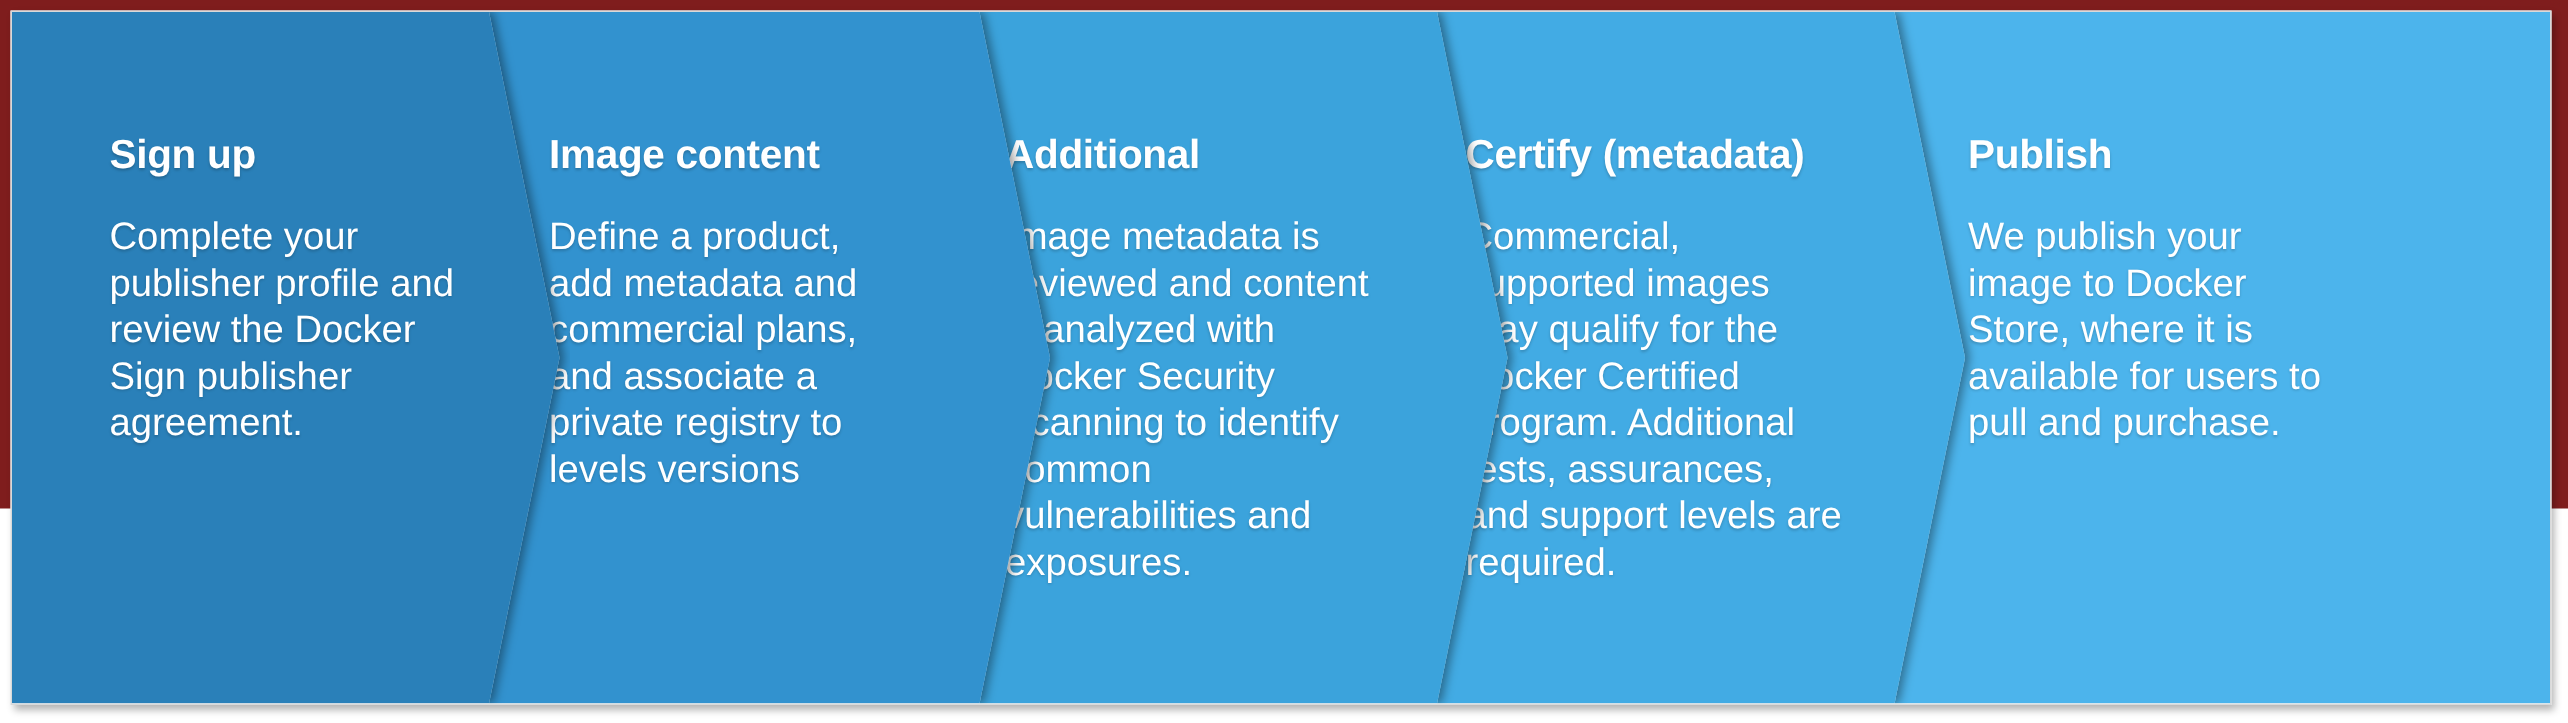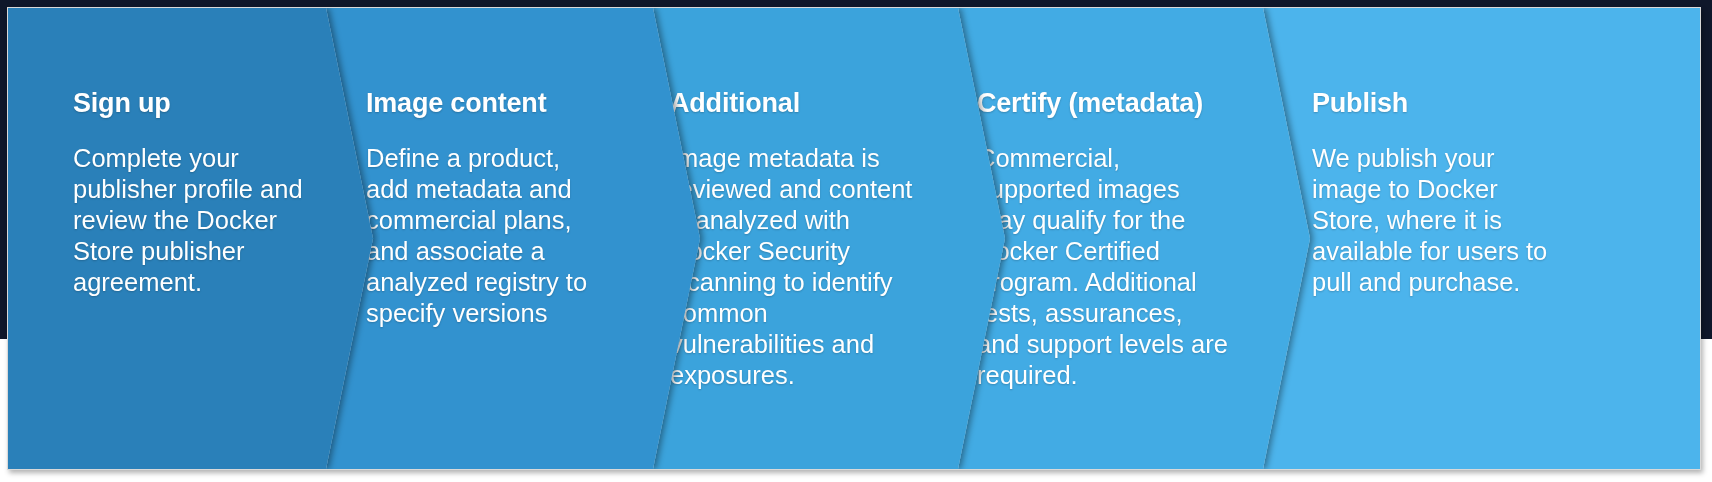--- a/index.html
+++ b/index.html
@@ -11,21 +11,21 @@
     width: 1712px;
     height: 482px;
     overflow: hidden;
     font-family: "Liberation Sans", sans-serif;
   }
 
   #process-flow {
     position: relative;
     width: 1712px;
     height: 339px;
-    background: #0f172a;
+    background: #7f1d1d;
   }
 
   
   .frame {
     position: absolute;
     left: 7px;
     top: 7px;
     width: 1694px;
     height: 463px;
     background: #ffffff;
@@ -121,40 +121,40 @@
               <feDropShadow dx="3" dy="0" stdDeviation="3.2" flood-color="#000000" flood-opacity="0.38"></feDropShadow>
             </filter>
           </defs>
           <path d="M 0 0 L 318 0 L 365 230.5 L 318 461 L 0 461 Z" fill="#2980b9" filter="url(#sh0)"></path>
         </svg>
         <div class="content">
           <div class="title-wrap">
             <p class="stage-title">Sign up</p>
           </div>
           <div class="body-wrap">
-            <p class="stage-body">Complete your publisher profile and review the Docker Store publisher agreement.</p>
+            <p class="stage-body">Complete your publisher profile and review the Docker Sign publisher agreement.</p>
           </div>
         </div>
       </div>
 
       <div class="stage" id="stage-1">
         <svg class="shape" viewBox="0 0 400 461" preserveAspectRatio="none">
           <defs>
             <filter id="sh1" x="-20%" y="-20%" width="160%" height="160%">
               <feDropShadow dx="3" dy="0" stdDeviation="3.2" flood-color="#000000" flood-opacity="0.38"></feDropShadow>
             </filter>
           </defs>
           <path d="M 7 0 L 334 0 L 381 230.5 L 334 461 L 7 461 L 54 230.5 Z" fill="#3292cf" filter="url(#sh1)"></path>
         </svg>
         <div class="content">
           <div class="title-wrap">
             <p class="stage-title">Image content</p>
           </div>
           <div class="body-wrap">
-            <p class="stage-body">Define a product, add metadata and commercial plans, and associate a analyzed registry to specify versions</p>
+            <p class="stage-body">Define a product, add metadata and commercial plans, and associate a private registry to levels versions</p>
           </div>
         </div>
       </div>
 
       <div class="stage" id="stage-2">
         <svg class="shape" viewBox="0 0 378 461" preserveAspectRatio="none">
           <defs>
             <filter id="sh2" x="-20%" y="-20%" width="160%" height="160%">
               <feDropShadow dx="3" dy="0" stdDeviation="3.2" flood-color="#000000" flood-opacity="0.38"></feDropShadow>
             </filter>

